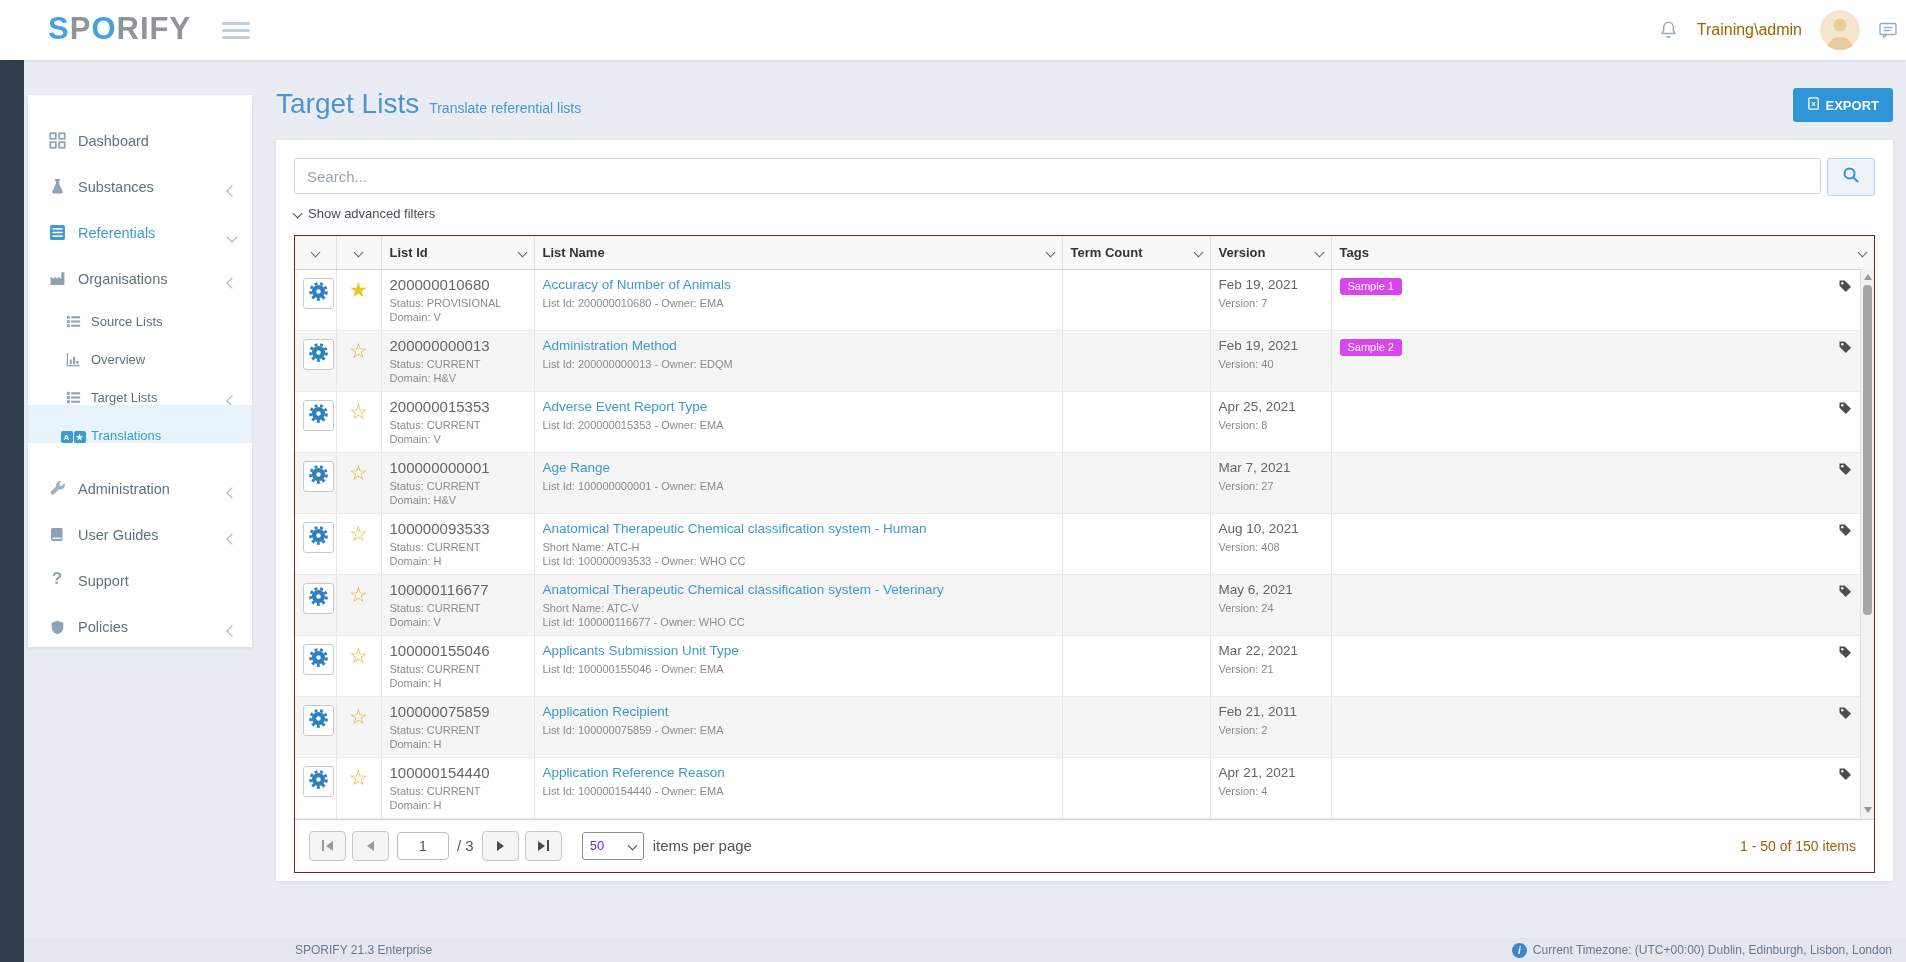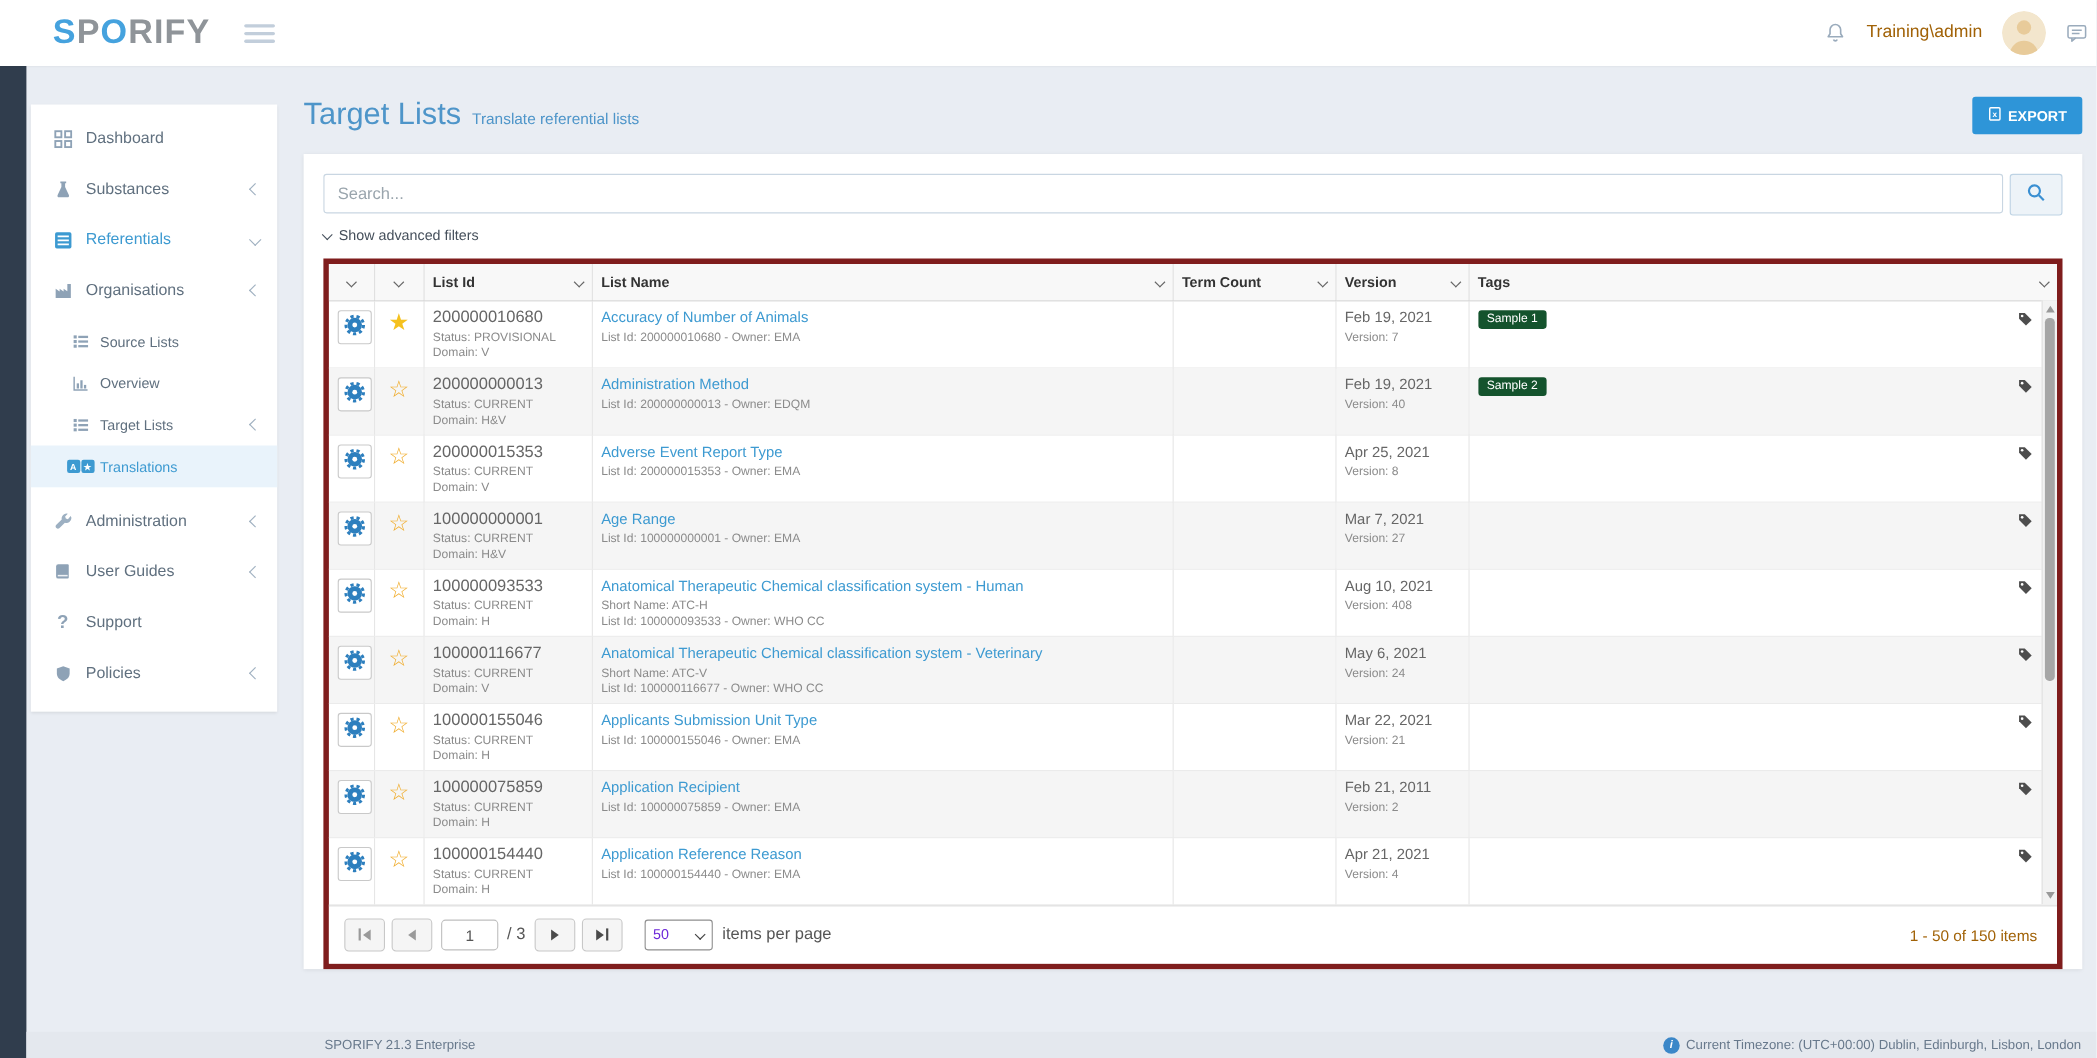--- a/index.html
+++ b/index.html
@@ -15,21 +15,21 @@
   .hamburger i{display:block;height:3px;background:#c2cedb;margin-bottom:4px;border-radius:2px}
   .top-right{position:absolute;right:8px;top:0;height:60px;display:flex;align-items:center;gap:18px}
   .bell,.chat{display:flex;cursor:pointer}
   .username{color:#a16207;font-size:16px;font-weight:normal;cursor:pointer}
   .avatar{width:40px;height:40px;border-radius:50%;overflow:hidden;display:flex;cursor:pointer}
   
   .dark-strip{position:absolute;left:0;top:60px;width:24px;height:902px;background:#303d4d}
   
   .sidebar{position:absolute;left:28px;top:95px;width:224px;height:552px;background:#fff;
            box-shadow:0 1px 3px rgba(0,0,0,.09);padding-top:8px;box-sizing:border-box;z-index:10}
-  .side-item{position:relative;display:flex;align-items:center;gap:12px;height:46px;padding:0 20px;cursor:pointer}
+  .side-item{position:relative;display:flex;align-items:flex-end;gap:12px;height:46px;padding:0 20px;cursor:pointer}
   .side-item.sub{height:38px;padding-left:36px;gap:9px}
   .side-item:nth-child(5){margin-top:4px}
   .side-item:nth-child(9){margin-top:8px}
   .s-ico{display:inline-flex;width:18px;justify-content:center;flex:none}
   .s-label{font-size:14.5px;color:#60707f;white-space:nowrap}
   .side-item.sub .s-label{font-size:13px}
   .side-item.active .s-label,.side-item.selected .s-label{color:#3d9ad1}
   .side-item.selected{background:#e9f3fb}
   .chev{display:inline-block;width:7px;height:7px;border-right:1.6px solid #9fb0c0;border-bottom:1.6px solid #9fb0c0}
   .chev.down{transform:rotate(45deg)}
@@ -51,42 +51,42 @@
         box-shadow:0 1px 4px rgba(0,0,0,.08);padding:18px;box-sizing:border-box}
   .search-row{display:flex}
   .search-input{flex:1;height:36px;border:1px solid #c9d6e2;border-radius:3px;padding:0 12px;
                 font-size:15px;color:#667;box-sizing:border-box;font-family:inherit}
   .search-input::placeholder{color:#9aa5ad}
   .search-btn{width:46px;height:36px;margin-left:6px;background:#edf3f8;border:1px solid #bed3e4;
               border-radius:3px;display:flex;align-items:center;justify-content:center;cursor:pointer}
   .filters-row{margin-top:10px;display:flex;align-items:center;gap:7px;font-size:13px;color:#454f5b;cursor:pointer}
   .filters-row .chev{width:6px;height:6px;border-color:#454f5b}
   
-  .table-frame{position:relative;margin-top:14px;border:5px solid #7f1d1d}
+  .table-frame{position:relative;margin-top:14px;border:1px solid #7f1d1d}
   table{width:100%;border-collapse:collapse;table-layout:fixed}
   thead th{height:33px;background:#f8f8f8;border-right:1px solid #e0e0e0;border-bottom:1px solid #d4d4d4;
            font-size:13px;font-weight:bold;color:#333;text-align:left;padding:0 8px;box-sizing:border-box}
   thead th:last-child{border-right:none}
   .th-inner{display:flex;align-items:center;justify-content:space-between}
   .th-center{display:flex;justify-content:center}
   .th-chev{width:6px;height:6px;border-color:#666;cursor:pointer;flex:none}
   tbody tr{height:61px}
   tbody tr.alt{background:#f5f5f5}
   tbody td{vertical-align:top;padding:6px 8px;border-right:1px solid #e6e6e6;border-bottom:1px solid #ebebeb;
            box-sizing:border-box;position:relative}
   tbody td:last-child{border-right:none}
   .gear-btn{width:31px;height:31px;background:#fff;border:1px solid #c9c9c9;border-radius:3px;
             display:flex;align-items:center;justify-content:center;cursor:pointer;margin:2px auto 0}
   .star{font-size:21px;line-height:22px;color:#f0ad2e;cursor:pointer;display:block;text-align:center;margin-top:3px}
   .star.full{color:#f5c11e}
   .cell-main{font-size:15px;color:#666;margin-bottom:3px;line-height:17px}
   .cell-sub{font-size:11px;color:#8b8b8b;line-height:14px}
   .row-link{font-size:13.5px;color:#3d9ad1;text-decoration:none;display:block;margin-bottom:3px;line-height:17px;cursor:pointer}
   .cell-date{font-size:13.5px;color:#666;margin-bottom:3px;line-height:17px}
-  .badge{display:inline-block;background:#14532d;color:#fff;font-size:11px;padding:2px 8px 3px;border-radius:3px;margin-top:2px}
+  .badge{display:inline-block;background:#d946ef;color:#fff;font-size:11px;padding:2px 8px 3px;border-radius:3px;margin-top:2px}
   .tag-glyph{position:absolute;right:22px;top:9px;cursor:pointer}
   
   .vscroll{position:absolute;right:0;top:33px;width:14px;height:549px;background:#f2f2f2;border-left:1px solid #e0e0e0;box-sizing:border-box}
   .v-up,.v-dn{position:absolute;left:3px;width:0;height:0;border-left:4px solid transparent;border-right:4px solid transparent}
   .v-up{top:5px;border-bottom:6px solid #999}
   .v-dn{bottom:5px;border-top:6px solid #999}
   .v-thumb{position:absolute;left:2px;top:16px;width:9px;height:330px;background:#a6a6a6;border-radius:4px}
   
   .pager{display:flex;align-items:center;height:52px;padding:0 14px;border-top:1px solid #d9d9d9;background:#fff}
   .pg-btn{display:flex;align-items:center;justify-content:center;gap:2px;width:37px;height:30px;

